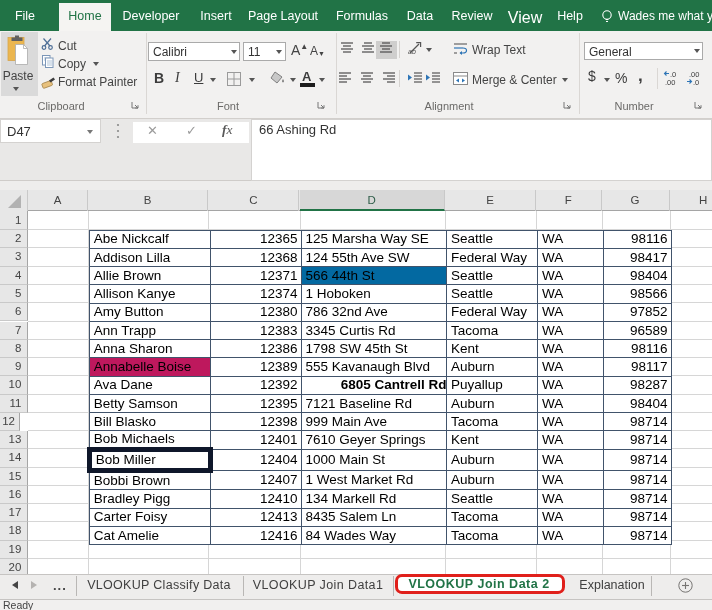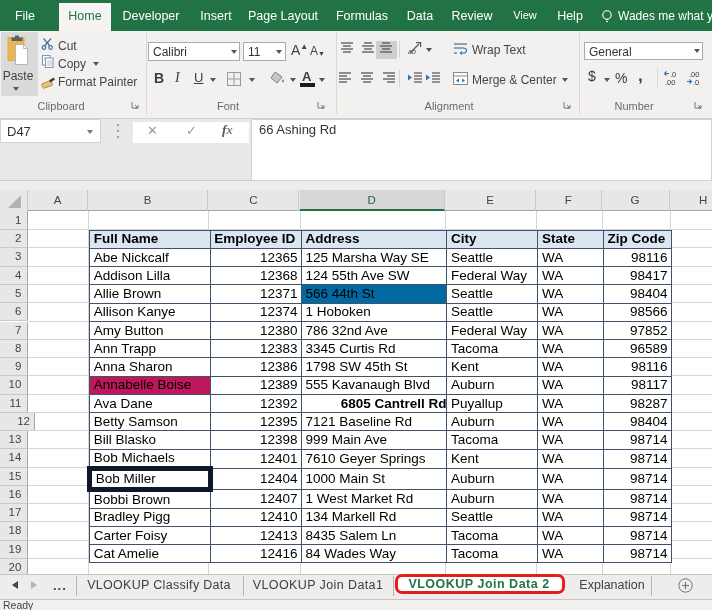--- a/index.html
+++ b/index.html
@@ -10,21 +10,21 @@
 <div class="abs" style="left:0;top:0;width:712px;height:31px;background:#217346"></div>
 <div class="abs" style="left:59px;top:3px;width:52px;height:28px;background:#f5f4f2"></div>
 <div class="abs ctr" style="left:25px;top:9px;font-size:12.5px;color:#fff;font-weight:normal;white-space:nowrap">File</div>
 <div class="abs ctr" style="left:85px;top:9px;font-size:12.5px;color:#217346;font-weight:normal;white-space:nowrap">Home</div>
 <div class="abs ctr" style="left:151px;top:9px;font-size:12.5px;color:#fff;font-weight:normal;white-space:nowrap">Developer</div>
 <div class="abs ctr" style="left:216px;top:9px;font-size:12.5px;color:#fff;font-weight:normal;white-space:nowrap">Insert</div>
 <div class="abs ctr" style="left:283px;top:9px;font-size:12.5px;color:#fff;font-weight:normal;white-space:nowrap">Page Layout</div>
 <div class="abs ctr" style="left:362px;top:9px;font-size:12.5px;color:#fff;font-weight:normal;white-space:nowrap">Formulas</div>
 <div class="abs ctr" style="left:420px;top:9px;font-size:12.5px;color:#fff;font-weight:normal;white-space:nowrap">Data</div>
 <div class="abs ctr" style="left:472px;top:9px;font-size:12.5px;color:#fff;font-weight:normal;white-space:nowrap">Review</div>
-<div class="abs ctr" style="left:525px;top:9px;font-size:11px;color:#fff;font-weight:normal;white-space:nowrap">View</div>
+<div class="abs ctr" style="left:525px;top:9px;font-size:16px;color:#fff;font-weight:normal;white-space:nowrap">View</div>
 <div class="abs ctr" style="left:570px;top:9px;font-size:12.5px;color:#fff;font-weight:normal;white-space:nowrap">Help</div>
 <svg class="abs" style="left:600px;top:8px" width="14" height="16" viewBox="0 0 14 16">
 <circle cx="7" cy="7" r="4.2" fill="none" stroke="#fff" stroke-width="1.1"></circle>
 <line x1="5.6" y1="11.5" x2="8.4" y2="11.5" stroke="#fff" stroke-width="1.1"></line>
 <line x1="6" y1="13.5" x2="8" y2="13.5" stroke="#fff" stroke-width="1.1"></line>
 </svg>
 <div class="abs" style="left:618px;top:9px;font-size:12px;color:#fff;white-space:nowrap">Wades me what you</div>
 <div class="abs" style="left:0;top:31px;width:712px;height:88px;background:#f2f1f0;border-bottom:1px solid #d2cfcc"></div>
 <div class="abs" style="left:145.5px;top:33px;width:1px;height:81px;background:#dad7d4"></div>
 <div class="abs" style="left:336px;top:33px;width:1px;height:81px;background:#dad7d4"></div>
@@ -244,21 +244,21 @@
 <div class="abs" style="left:0;top:131.50px;width:28.4px;height:18.26px;background:#e7e7e7;border-right:1px solid #a5a5a5;border-bottom:1px solid #c9c9c9;color:#444;font-size:11.5px;text-align:right;padding-right:6px;line-height:17.26px">7</div>
 <div class="abs" style="left:28.4px;top:148.76px;width:683.6px;height:1px;background:#d6d6d6"></div>
 <div class="abs" style="left:0;top:149.76px;width:28.4px;height:18.26px;background:#e7e7e7;border-right:1px solid #a5a5a5;border-bottom:1px solid #c9c9c9;color:#444;font-size:11.5px;text-align:right;padding-right:6px;line-height:17.26px">8</div>
 <div class="abs" style="left:28.4px;top:167.02px;width:683.6px;height:1px;background:#d6d6d6"></div>
 <div class="abs" style="left:0;top:168.02px;width:28.4px;height:18.26px;background:#e7e7e7;border-right:1px solid #a5a5a5;border-bottom:1px solid #c9c9c9;color:#444;font-size:11.5px;text-align:right;padding-right:6px;line-height:17.26px">9</div>
 <div class="abs" style="left:28.4px;top:185.28px;width:683.6px;height:1px;background:#d6d6d6"></div>
 <div class="abs" style="left:0;top:186.28px;width:28.4px;height:18.26px;background:#e7e7e7;border-right:1px solid #a5a5a5;border-bottom:1px solid #c9c9c9;color:#444;font-size:11.5px;text-align:right;padding-right:6px;line-height:17.26px">10</div>
 <div class="abs" style="left:28.4px;top:203.54px;width:683.6px;height:1px;background:#d6d6d6"></div>
 <div class="abs" style="left:0;top:204.54px;width:28.4px;height:18.26px;background:#e7e7e7;border-right:1px solid #a5a5a5;border-bottom:1px solid #c9c9c9;color:#444;font-size:11.5px;text-align:right;padding-right:6px;line-height:17.26px">11</div>
 <div class="abs" style="left:28.4px;top:221.80px;width:683.6px;height:1px;background:#d6d6d6"></div>
-<div class="abs" style="left:0;top:222.80px;width:35px;height:18.26px;background:#e7e7e7;border-right:1px solid #a5a5a5;border-bottom:1px solid #c9c9c9;color:#444;font-size:11.5px;text-align:right;padding-right:4px;line-height:17.26px">12</div>
+<div class="abs" style="left:0;top:222.80px;width:20px;height:18.26px;background:#e7e7e7;border-right:1px solid #a5a5a5;border-bottom:1px solid #c9c9c9;color:#444;font-size:11.5px;text-align:right;padding-right:4px;line-height:17.26px">12</div>
 <div class="abs" style="left:28.4px;top:240.06px;width:683.6px;height:1px;background:#d6d6d6"></div>
 <div class="abs" style="left:0;top:241.06px;width:28.4px;height:18.26px;background:#e7e7e7;border-right:1px solid #a5a5a5;border-bottom:1px solid #c9c9c9;color:#444;font-size:11.5px;text-align:right;padding-right:6px;line-height:17.26px">13</div>
 <div class="abs" style="left:28.4px;top:258.32px;width:683.6px;height:1px;background:#d6d6d6"></div>
 <div class="abs" style="left:0;top:259.32px;width:28.4px;height:18.26px;background:#e7e7e7;border-right:1px solid #a5a5a5;border-bottom:1px solid #c9c9c9;color:#444;font-size:11.5px;text-align:right;padding-right:6px;line-height:17.26px">14</div>
 <div class="abs" style="left:28.4px;top:276.58px;width:683.6px;height:1px;background:#d6d6d6"></div>
 <div class="abs" style="left:0;top:277.58px;width:28.4px;height:18.26px;background:#e7e7e7;border-right:1px solid #a5a5a5;border-bottom:1px solid #c9c9c9;color:#444;font-size:11.5px;text-align:right;padding-right:6px;line-height:17.26px">15</div>
 <div class="abs" style="left:28.4px;top:294.84px;width:683.6px;height:1px;background:#d6d6d6"></div>
 <div class="abs" style="left:0;top:295.84px;width:28.4px;height:18.26px;background:#e7e7e7;border-right:1px solid #a5a5a5;border-bottom:1px solid #c9c9c9;color:#444;font-size:11.5px;text-align:right;padding-right:6px;line-height:17.26px">16</div>
 <div class="abs" style="left:28.4px;top:313.10px;width:683.6px;height:1px;background:#d6d6d6"></div>
 <div class="abs" style="left:0;top:314.10px;width:28.4px;height:18.26px;background:#e7e7e7;border-right:1px solid #a5a5a5;border-bottom:1px solid #c9c9c9;color:#444;font-size:11.5px;text-align:right;padding-right:6px;line-height:17.26px">17</div>
@@ -279,28 +279,20 @@
 <table style="position:absolute;left:87.30px;top:39.70px;border-collapse:collapse;table-layout:fixed;width:582.80px;font-size:13.5px;color:#000">
 <colgroup>
           <col style="width:120.50px">
           <col style="width:91.20px">
           <col style="width:145.50px">
           <col style="width:91.00px">
           <col style="width:65.50px">
           <col style="width:68.10px">
         </colgroup>
 <tbody>
-          <tr style="height:18.26px">
-<td style="border:1px solid #41536b;background:#dce6f2;font-weight:bold;text-align:left;padding-left:3.5px;overflow:hidden;white-space:nowrap;line-height:16px">Full Name</td>
-<td style="border:1px solid #41536b;background:#dce6f2;font-weight:bold;text-align:left;padding-left:3.5px;overflow:hidden;white-space:nowrap;line-height:16px">Employee ID</td>
-<td style="border:1px solid #41536b;background:#dce6f2;font-weight:bold;text-align:left;padding-left:3.5px;overflow:hidden;white-space:nowrap;line-height:16px">Address</td>
-<td style="border:1px solid #41536b;background:#dce6f2;font-weight:bold;text-align:left;padding-left:3.5px;overflow:hidden;white-space:nowrap;line-height:16px">City</td>
-<td style="border:1px solid #41536b;background:#dce6f2;font-weight:bold;text-align:left;padding-left:3.5px;overflow:hidden;white-space:nowrap;line-height:16px">State</td>
-<td style="border:1px solid #41536b;background:#dce6f2;font-weight:bold;text-align:left;padding-left:3.5px;overflow:hidden;white-space:nowrap;line-height:16px">Zip Code</td>
-</tr>
 <tr style="height:18.26px">
 <td style="border:1px solid #41536b;background:#fff;font-weight:normal;text-align:left;padding-left:3.5px;overflow:hidden;white-space:nowrap;line-height:16px">Abe Nickcalf</td>
 <td style="border:1px solid #41536b;background:#fff;font-weight:normal;text-align:right;padding-right:3.5px;overflow:hidden;white-space:nowrap;line-height:16px">12365</td>
 <td style="border:1px solid #41536b;background:#fff;font-weight:normal;text-align:left;padding-left:3.5px;overflow:hidden;white-space:nowrap;line-height:16px">125 Marsha Way SE</td>
 <td style="border:1px solid #41536b;background:#fff;font-weight:normal;text-align:left;padding-left:3.5px;overflow:hidden;white-space:nowrap;line-height:16px">Seattle</td>
 <td style="border:1px solid #41536b;background:#fff;font-weight:normal;text-align:left;padding-left:3.5px;overflow:hidden;white-space:nowrap;line-height:16px">WA</td>
 <td style="border:1px solid #41536b;background:#fff;font-weight:normal;text-align:right;padding-right:3.5px;overflow:hidden;white-space:nowrap;line-height:16px">98116</td>
 </tr>
 <tr style="height:18.26px">
 <td style="border:1px solid #41536b;background:#fff;font-weight:normal;text-align:left;padding-left:3.5px;overflow:hidden;white-space:nowrap;line-height:16px">Addison Lilla</td>

